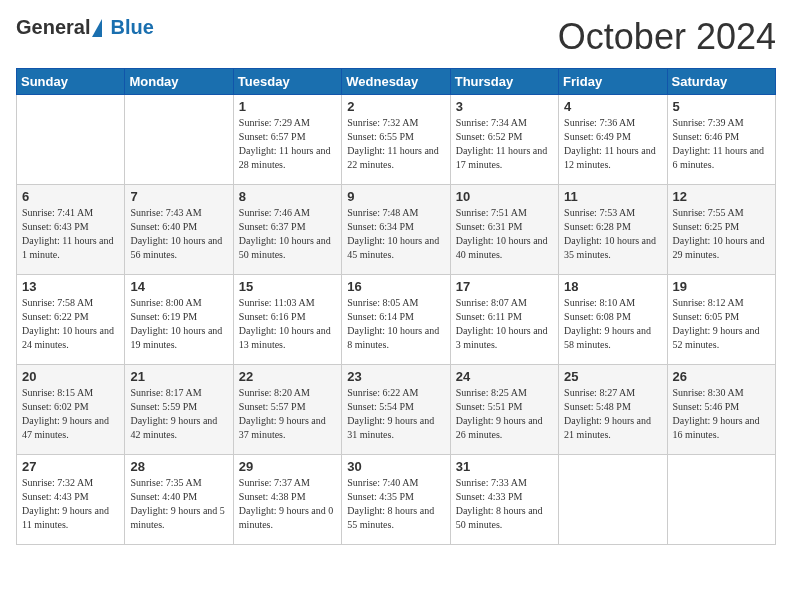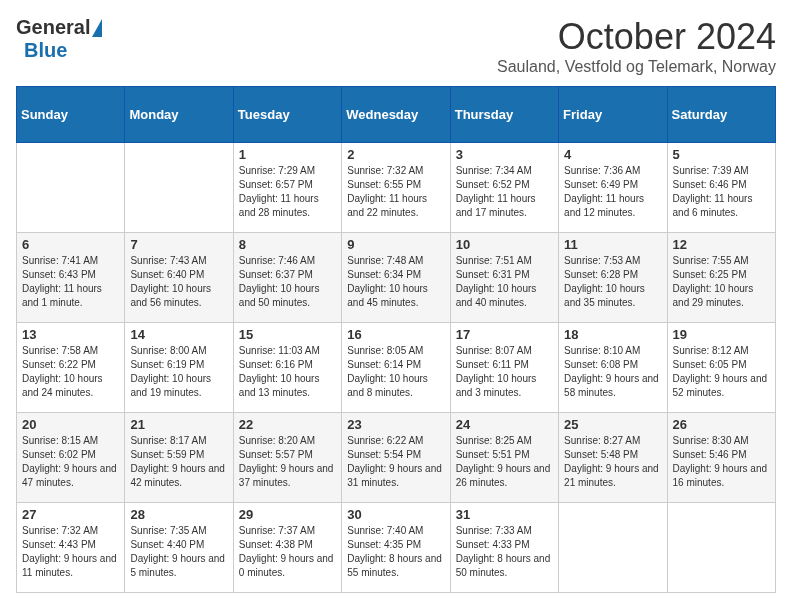--- a/index.html
+++ b/index.html
@@ -11,55 +11,54 @@
       padding: 16px;
     }
     .header {
       display: flex;
       justify-content: space-between;
       align-items: flex-start;
       margin-bottom: 10px;
     }
     .logo {
       display: flex;
-      flex-direction: column;
       align-items: flex-start;
     }
     .logo-line {
       display: flex;
       align-items: center;
     }
     .logo-triangle {
       width: 0;
       height: 0;
       border-left: 10px solid transparent;
       border-bottom: 18px solid #1a6faf;
       margin-left: 2px;
     }
     .title-section {
-      text-align: right;
+      text-align: left;
     }
     .month-title {
       font-size: 36px;
       color: #333;
       font-weight: normal;
     }
     .location-title {
       font-size: 16px;
       color: #555;
     }
     .calendar {
       width: 100%;
       border-collapse: collapse;
       border: 1px solid #ccc;
     }
     .calendar th {
       background-color: #1a6faf;
       color: #fff;
-      padding: 20px 4px;
+      padding: 5px 4px;
       font-size: 13px;
       text-align: left;
       border: 1px solid #1155aa;
     }
     .calendar td {
       width: 14.28%;
       vertical-align: top;
       padding: 4px 5px;
       font-size: 10.5px;
       color: #333;
@@ -79,36 +78,36 @@
     .day-number {
       font-size: 13px;
       font-weight: bold;
       display: block;
       margin-bottom: 2px;
     }
     .day-info {
       font-size: 10px;
       line-height: 1.4;
       color: #333;
+      font-family: Liberation Serif, serif;
     }
   </style>
 </head>
 <body>
 
 <div class="header">
   <div class="logo">
     <div class="logo-line">
       <span style="font-size:20px;font-weight:bold;color:#333;">General</span>
       <div class="logo-triangle"></div>
     </div>
     <span style="font-size:20px;font-weight:bold;color:#1a6faf;margin-left:8px;">Blue</span>
   </div>
   <div class="title-section">
     <div class="month-title">October 2024</div>
-    <div class="location-title">Sauland, Vestfold og Telemark, Norway</div>
   </div>
 </div>
 
 <table class="calendar">
   <thead>
     <tr>
       <th>Sunday</th>
       <th>Monday</th>
       <th>Tuesday</th>
       <th>Wednesday</th>

